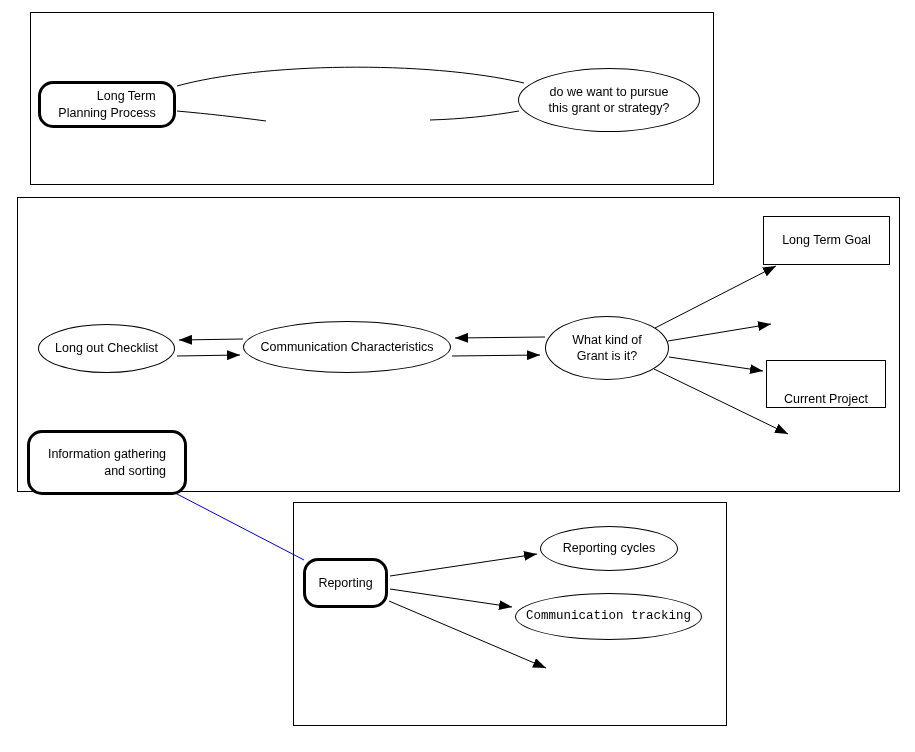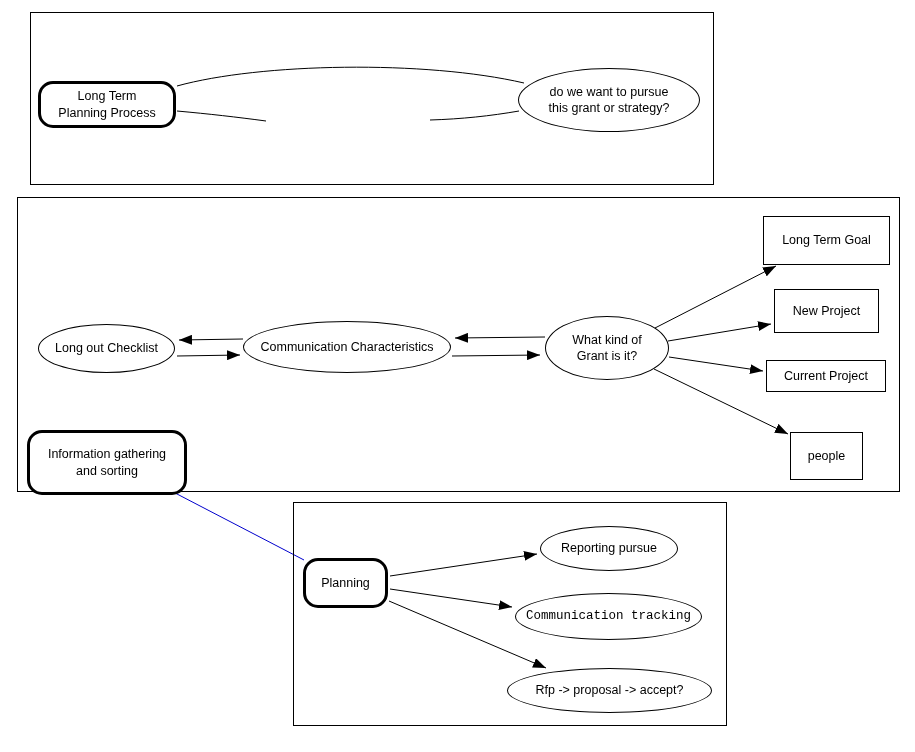--- a/index.html
+++ b/index.html
@@ -26,21 +26,21 @@
     border:1px solid #000;
     display:flex;
     align-items:center;
     justify-content:center;
     text-align:center;
     box-sizing:border-box;
   }
   .node .lbl{white-space:pre-line;line-height:1.32;padding:0 2px;}
   .ellipse{border-radius:50%;}
   .rect{border-radius:0;}
-  .rounded{border:3px solid #000;border-radius:15px;}
+  .rounded{border:3px solid #000;border-radius:15px;text-align:right;}
 </style>
 </head>
 <body>
 
 <div id="canvas">
 
   <svg id="edge-layer" xmlns="http://www.w3.org/2000/svg">
     <defs>
       <marker id="arrowhead" markerUnits="userSpaceOnUse" markerWidth="14" markerHeight="10" refX="13" refY="5" orient="auto">
         <path d="M0,0 L13,5 L0,10 Z" fill="#000000"></path>
@@ -87,40 +87,31 @@
   <div class="node ellipse" style="left:243px;top:321px;width:208px;height:52px;">
     <span class="lbl">Communication Characteristics</span>
   </div>
   <div class="node rect" style="left:763px;top:216px;width:127px;height:49px;">
     <span class="lbl">Long Term Goal</span>
   </div>
   <div class="node ellipse" style="left:545px;top:316px;width:124px;height:64px;">
     <span class="lbl">What kind of
 Grant is it?</span>
   </div>
-  <div class="node rect" style="left:774px;top:289px;width:105px;height:44px;">
-    <span class="lbl">New Project</span>
-  </div>
-  <div class="node rect" style="left:766px;top:360px;width:120px;height:32px;">
+  <div class="node rect" style="left:766px;top:360px;width:120px;height:48px;align-items:flex-end;">
     <span class="lbl">Current Project</span>
-  </div>
-  <div class="node rect" style="left:790px;top:432px;width:73px;height:48px;">
-    <span class="lbl">people</span>
   </div>
   <div class="node rounded" style="left:27px;top:430px;width:160px;height:65px;">
     <span class="lbl">Information gathering
 and sorting</span>
   </div>
 
   <div class="node rounded" style="left:303px;top:558px;width:85px;height:50px;">
-    <span class="lbl">Planning</span>
+    <span class="lbl">Reporting</span>
   </div>
   <div class="node ellipse" style="left:540px;top:526px;width:138px;height:45px;">
-    <span class="lbl">Reporting pursue</span>
+    <span class="lbl">Reporting cycles</span>
   </div>
   <div class="node ellipse" style="left:515px;top:593px;width:187px;height:47px;font-family:Liberation Mono, monospace;">
     <span class="lbl">Communication tracking</span>
-  </div>
-  <div class="node ellipse" style="left:507px;top:668px;width:205px;height:45px;">
-    <span class="lbl">Rfp -&gt; proposal -&gt; accept?</span>
   </div>
 
 </div>
 
 </body></html>

